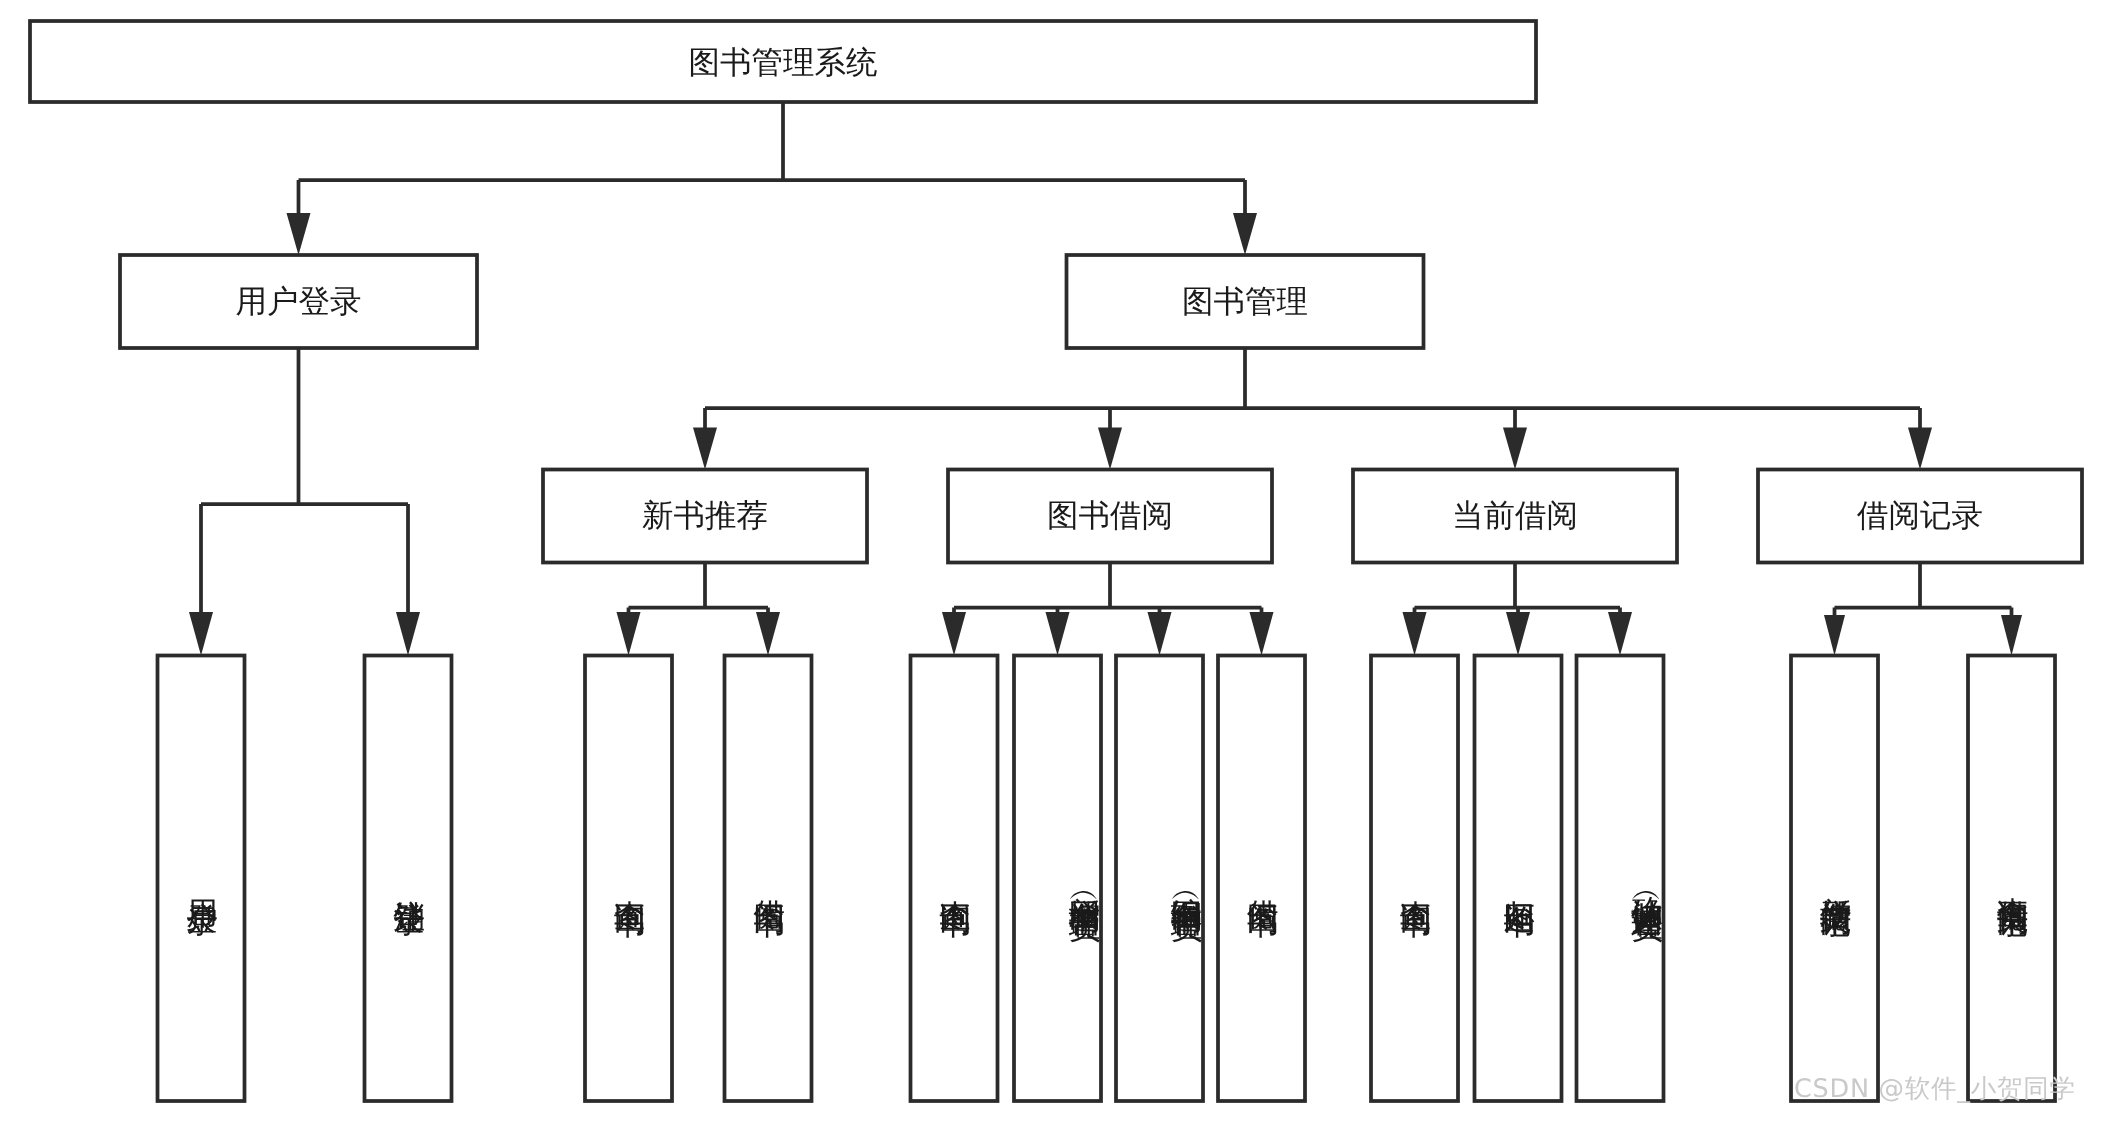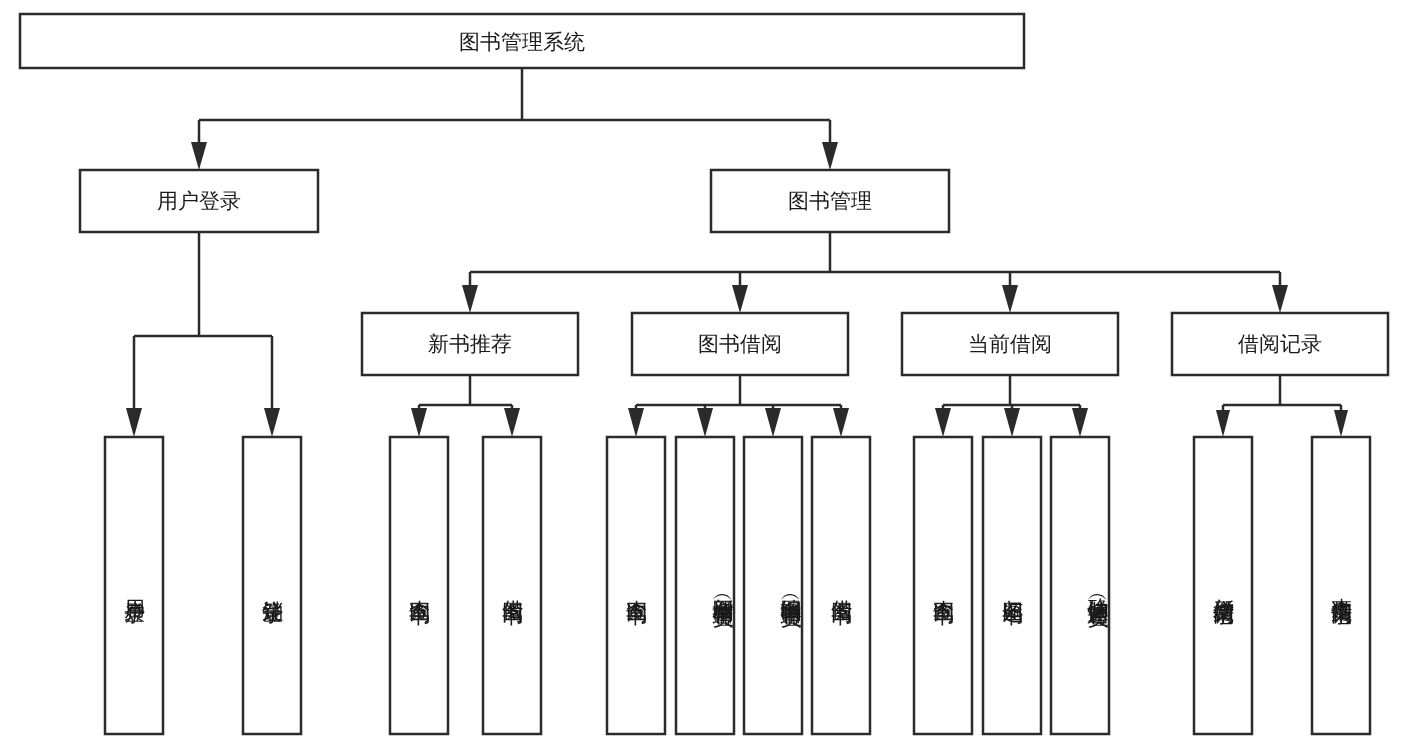--- a/index.html
+++ b/index.html
@@ -214,14 +214,15 @@
   <div class="leaf-label" style="left:744px; top:441px; width:58px; height:293px;">编辑图书（管理员）</div>
   <div class="leaf-label centered" style="left:812px; top:437px; width:58px; height:297px;">借阅图书</div>
 
   <div class="leaf-label centered" style="left:914px; top:437px; width:58px; height:297px;">查询图书</div>
   <div class="leaf-label centered" style="left:983px; top:437px; width:58px; height:297px;">归还图书</div>
   <div class="leaf-label" style="left:1051px; top:441px; width:58px; height:293px;">确认归还（管理员）</div>
 
   <div class="leaf-label centered" style="left:1194px; top:437px; width:58px; height:297px;">新增借阅记录</div>
   <div class="leaf-label centered" style="left:1312px; top:437px; width:58px; height:297px;">查询借阅记录</div>
 
+  <div class="watermark" style="left:1196px; top:714px;">CSDN @软件_小贺同学</div>
 
 </div>
 
 </body></html>

